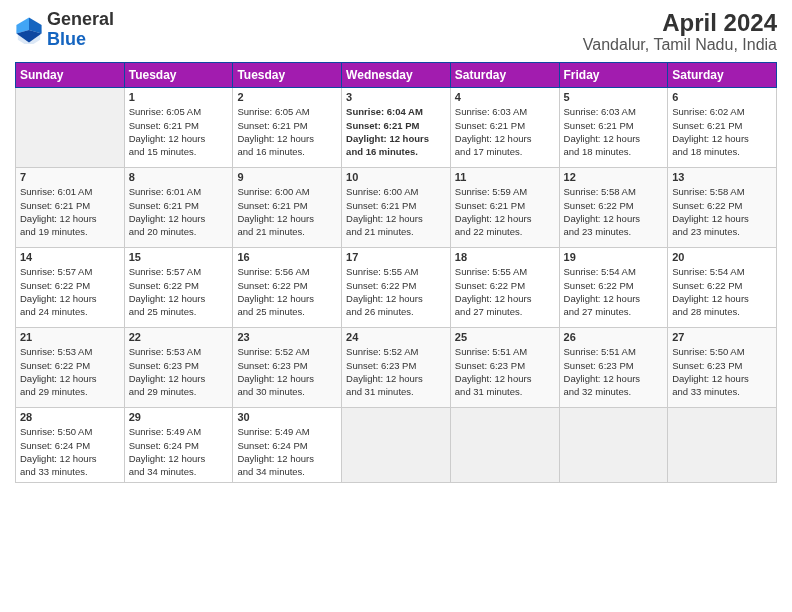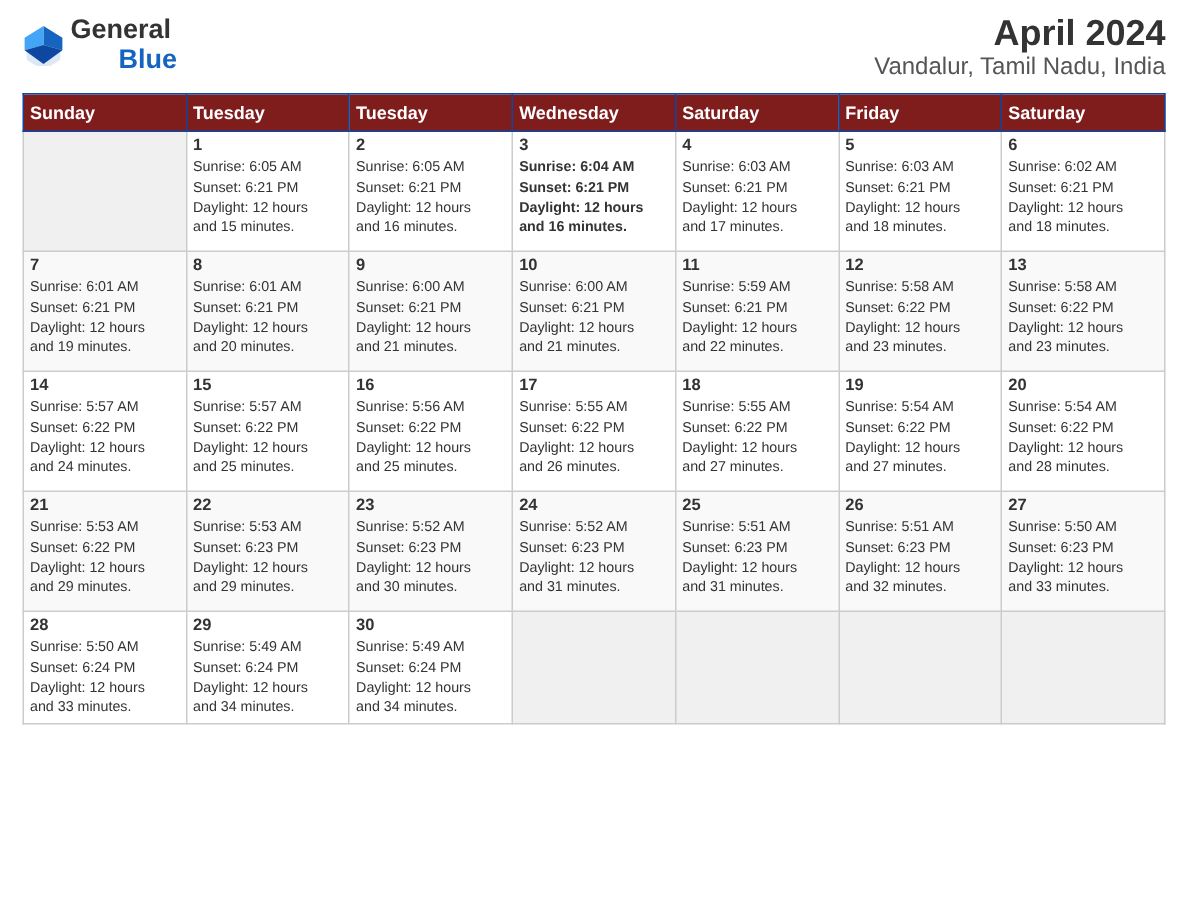--- a/index.html
+++ b/index.html
@@ -26,21 +26,21 @@
       display: flex;
       align-items: center;
       gap: 4px;
     }
     .logo-text {
       font-size: 18px;
       font-weight: bold;
       color: #333;
       line-height: 1.1;
     }
-    .logo-text .blue { color: #1565C0; margin-left: 32px; }
+    .logo-text .blue { color: #1565C0; }
     .logo-icon {
       width: 28px;
       height: 28px;
     }
     .title-block {
       text-align: right;
     }
     .main-title {
       font-size: 24px;
       font-weight: bold;
@@ -51,21 +51,21 @@
       font-size: 16px;
       color: #555;
       margin-left: 32px;
     }
     table {
       width: 100%;
       border-collapse: collapse;
       table-layout: fixed;
     }
     thead tr th {
-      background-color: #7f1d1d;
+      background-color: #a21caf;
       color: #fff;
       padding: 5px 4px;
       text-align: left;
       font-size: 12px;
       font-weight: bold;
       border: 1px solid #0d47a1;
     }
     tbody tr td {
       border: 1px solid #ccc;
       padding: 3px 4px;

